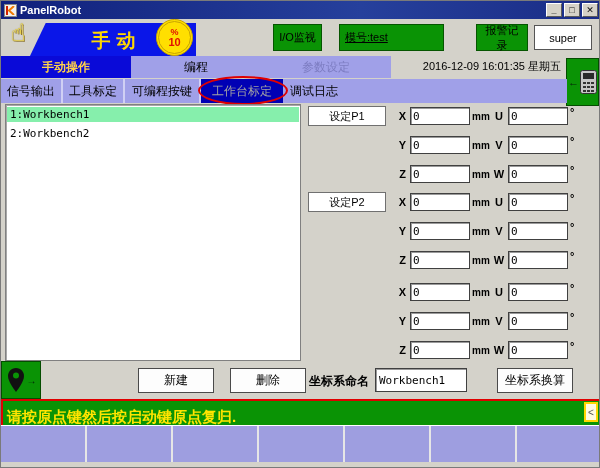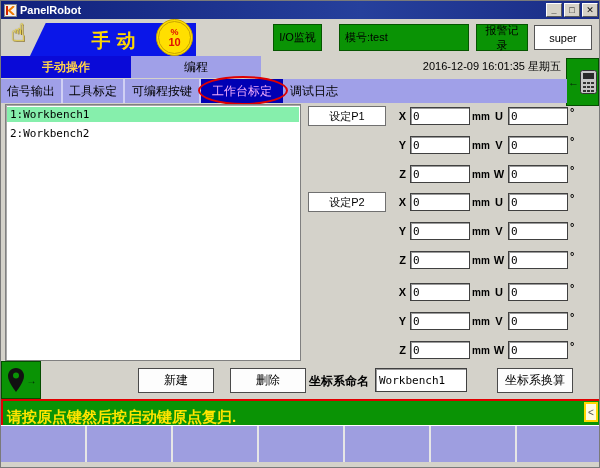--- a/index.html
+++ b/index.html
@@ -44,21 +44,21 @@
   .mtab.disabled{background:#a0a0e8;color:#7d7dc2;}
   .dt{position:absolute;right:40px;top:3px;font-size:11px;color:#000;}
   .keypadbtn{position:absolute;right:0px;top:57px;width:33px;height:48px;background:#0a9305;
     border:1px solid #044d00;display:flex;align-items:center;justify-content:center;gap:1px;}
   .keypadbtn .arr{color:#052;color:#03200a;font-size:11px;font-weight:bold;}
 
   
   .tabrow2{position:absolute;left:0;top:78px;width:566px;height:24px;background:#a0a0e8;display:flex;}
   .stab{height:24px;display:flex;align-items:center;justify-content:center;font-size:12px;
     color:#000;border-right:2px solid #d0d0f4;}
-  .stab.active{background:#0000b4;color:#f0abfc;border-right:none;}
+  .stab.active{background:#0000b4;color:#a3a3a3;border-right:none;}
   .ellipse{position:absolute;left:197px;top:75px;width:90px;height:29px;border:2px solid #e00000;
     border-radius:50%;pointer-events:none;}
 
   
   .wblist{position:absolute;left:4px;top:103px;width:296px;height:257px;background:#fff;
     border:1px solid #808080;box-shadow:inset 1px 1px 0 #a8a8a8;padding:2px 1px;}
   .wbitem{height:15px;font-family:"DejaVu Sans Mono","Liberation Mono",monospace;
     font-size:11px;line-height:15px;padding-left:3px;margin-bottom:4px;color:#000;}
   .wbitem.selected{background:#86efac;}
 
@@ -119,28 +119,29 @@
   <div class="toolbar">
     <span class="hand">☝</span>
     <div class="banner">
       <span>手动</span>
     </div>
     <div class="gauge">
       <b>%</b>
       <i>10</i>
     </div>
     <button class="gbtn" style="left:272px;width:49px;justify-content:center;">I/O监视</button>
-    <button class="gbtn" style="left:338px;width:130px;">模号:test</button>
+    <button class="gbtn" style="left:338px;width:105px;text-decoration:underline;">模号:test</button>
     <button class="gbtn" style="left:475px;width:52px;justify-content:center;">报警记录</button>
     <button class="whitebtn" style="left:533px;width:58px;">super</button>
   </div>
 
   <div class="tabrow1">
     <div class="mtab active" style="left:0;width:130px;">手动操作</div>
     <div class="mtab idle" style="left:130px;width:130px;">编程</div>
+    <div class="mtab disabled" style="left:260px;width:130px;">参数设定</div>
     <span class="dt">2016-12-09  16:01:35  星期五</span>
   </div>
   <div class="keypadbtn">
     <span class="arr">←</span>
     <svg width="17" height="24" viewBox="0 0 17 24">
         <rect x="0.5" y="0.5" width="16" height="23" rx="2" fill="#c6c6c6" stroke="#333"></rect>
         <rect x="3" y="3" width="11" height="6" fill="#2a2a2a"></rect>
         <g fill="#333">
           <rect x="3" y="12" width="3" height="2"></rect>
           <rect x="7" y="12" width="3" height="2"></rect>

